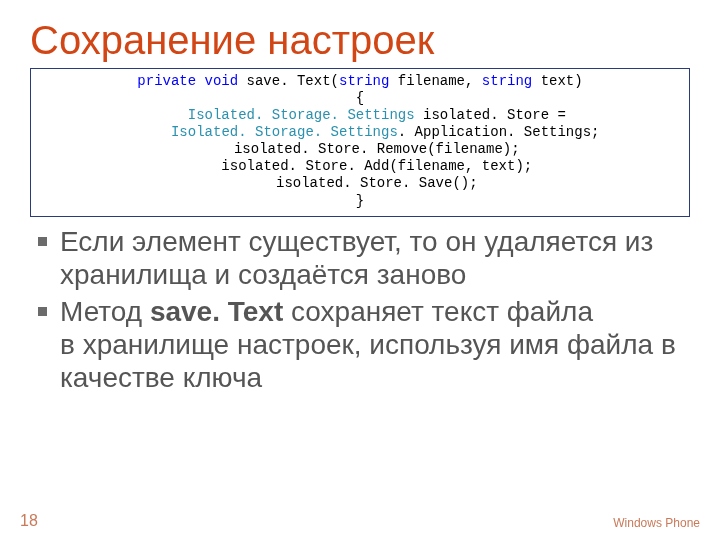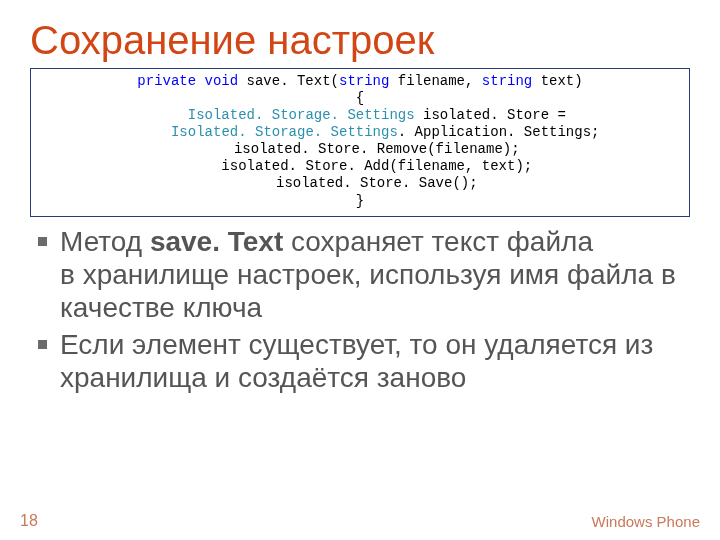--- a/index.html
+++ b/index.html
@@ -70,21 +70,21 @@
     position: absolute;
     left: 20px;
     bottom: 10px;
     font-size: 16px;
     color: #c97a5a;
   }
   .brand {
     position: absolute;
     right: 20px;
     bottom: 10px;
-    font-size: 15px;
+    font-size: 12px;
     color: #c97a5a;
   }
 </style>
 </head>
 <body>
 
 <div class="slide">
 
   <h1 class="title">Сохранение настроек</h1>
 
@@ -92,23 +92,23 @@
 <span>{</span>
 <span>    </span><span class="tp">Isolated. Storage. Settings</span><span> isolated. Store =</span>
 <span>      </span><span class="tp">Isolated. Storage. Settings</span><span>. Application. Settings;</span>
 <span>    isolated. Store. Remove(filename);</span>
 <span>    isolated. Store. Add(filename, text);</span>
 <span>    isolated. Store. Save();</span>
 <span>}</span></div>
 
   <ul class="bullets">
     <li>
-      <span>Метод </span><span class="strong">save. Text</span><span> сохраняет текст файла в&nbsp;хранилище настроек, используя имя файла в качестве ключа</span>
+      <span>Если элемент существует, то он удаляется из хранилища и создаётся заново</span>
     </li>
     <li>
-      <span>Если элемент существует, то он удаляется из хранилища и создаётся заново</span>
+      <span>Метод </span><span class="strong">save. Text</span><span> сохраняет текст файла в&nbsp;хранилище настроек, используя имя файла в качестве ключа</span>
     </li>
   </ul>
 
   <div class="pagenum">18</div>
   <div class="brand">Windows Phone</div>
 
 </div>
 
 </body></html>

